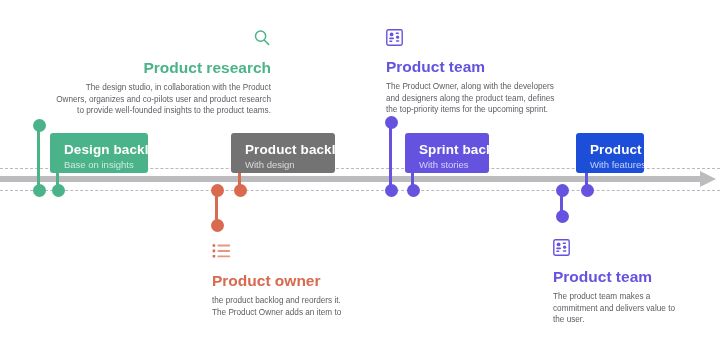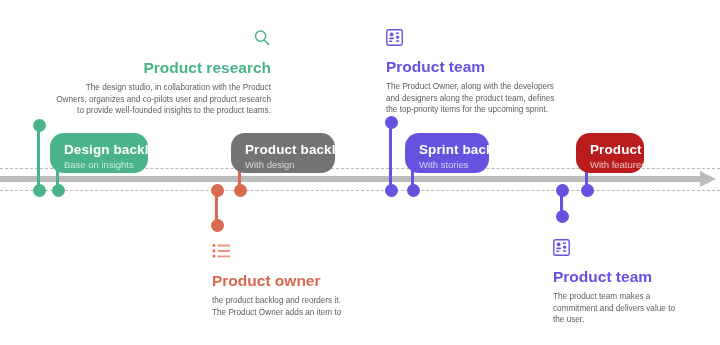--- a/index.html
+++ b/index.html
@@ -59,21 +59,21 @@
     position: absolute;
     width: 13px;
     height: 13px;
     border-radius: 50%;
     margin-left: -5px;
   }
 
   
   .card {
     position: absolute;
-    border-radius: 14px;
+    border-radius: 3px;
     padding: 9px 14px 11px 14px;
     box-sizing: border-box;
     color: #ffffff;
   }
   .card-title {
     font-size: 13.5px;
     font-weight: bold;
     line-height: 16px;
     letter-spacing: 0.1px;
     white-space: nowrap;
@@ -153,21 +153,21 @@
     <div class="card-sub">With stories</div>
   </div>
 
   <div class="stem" style="left:560px; top:190px; height:25px; background:#6553e0;"></div>
   <div class="dot" style="left:561px; top:184px; background:#6553e0;"></div>
   <div class="dot" style="left:561px; top:210px; background:#6553e0;"></div>
 
   <div class="stem" style="left:585px; top:165px; height:25px; background:#6553e0;"></div>
   <div class="dot" style="left:586px; top:184px; background:#6553e0;"></div>
 
-  <div class="card" style="left:576px; top:133px; width:68px; height:40px; background:#b91c1c;">
+  <div class="card" style="left:576px; top:133px; width:68px; height:40px; background:#1d4ed8;">
     <div class="card-title">Product</div>
     <div class="card-sub">With features</div>
   </div>
 
   <div class="note" style="left:31px; top:29px; width:240px;text-align:right;">
     <span class="note-icon">
       <svg width="18" height="18" viewBox="0 0 18 18">
         <circle cx="7.6" cy="7.2" r="5.1" fill="none" stroke="#4bb38a" stroke-width="1.5"></circle>
         <line x1="11.4" y1="11.2" x2="15.6" y2="15.4" stroke="#4bb38a" stroke-width="1.5" stroke-linecap="round"></line>
       </svg>

